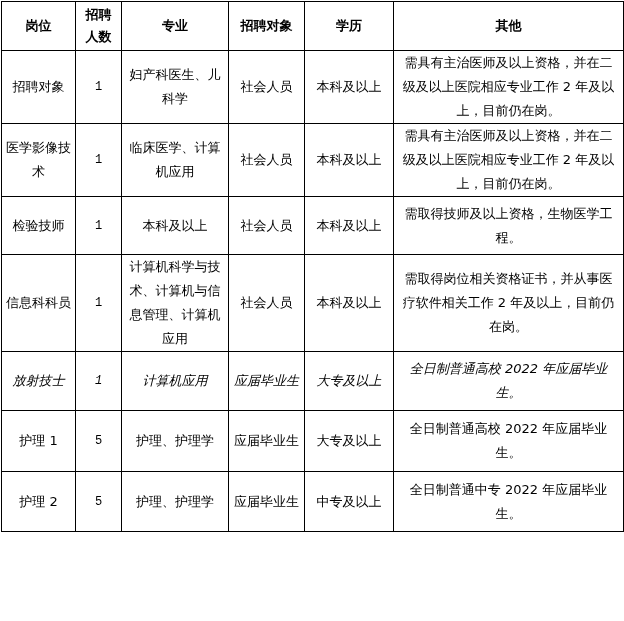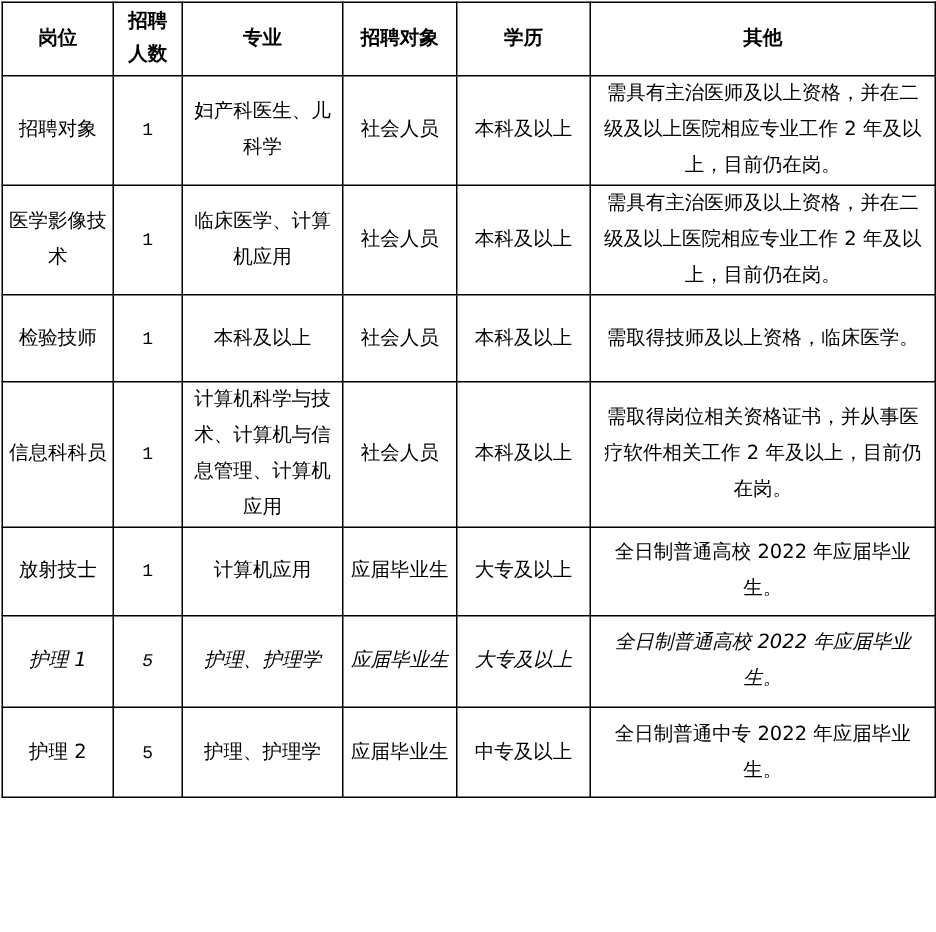--- a/index.html
+++ b/index.html
@@ -91,39 +91,39 @@
       <td>社会人员</td>
       <td>本科及以上</td>
       <td class="other">需具有主治医师及以上资格，并在二级及以上医院相应专业工作 2 年及以上，目前仍在岗。</td>
     </tr>
     <tr style="height:58px;">
       <td>检验技师</td>
       <td class="num">1</td>
       <td>本科及以上</td>
       <td>社会人员</td>
       <td>本科及以上</td>
-      <td class="other">需取得技师及以上资格，临床医学。</td>
+      <td class="other">需取得技师及以上资格，生物医学工程。</td>
     </tr>
     <tr style="height:97px;">
       <td>信息科科员</td>
       <td class="num">1</td>
       <td>计算机科学与技术、计算机与信息管理、计算机应用</td>
       <td>社会人员</td>
       <td>本科及以上</td>
       <td class="other">需取得岗位相关资格证书，并从事医疗软件相关工作 2 年及以上，目前仍在岗。</td>
     </tr>
-    <tr style="height:59px;">
+    <tr style="height:59px;font-style:italic;">
       <td>放射技士</td>
       <td class="num">1</td>
       <td>计算机应用</td>
       <td>应届毕业生</td>
       <td>大专及以上</td>
       <td class="other">全日制普通高校 2022 年应届毕业生。</td>
     </tr>
-    <tr style="height:61px;font-style:italic;">
+    <tr style="height:61px;">
       <td>护理 1</td>
       <td class="num">5</td>
       <td>护理、护理学</td>
       <td>应届毕业生</td>
       <td>大专及以上</td>
       <td class="other">全日制普通高校 2022 年应届毕业生。</td>
     </tr>
     <tr style="height:60px;">
       <td>护理 2</td>
       <td class="num">5</td>

